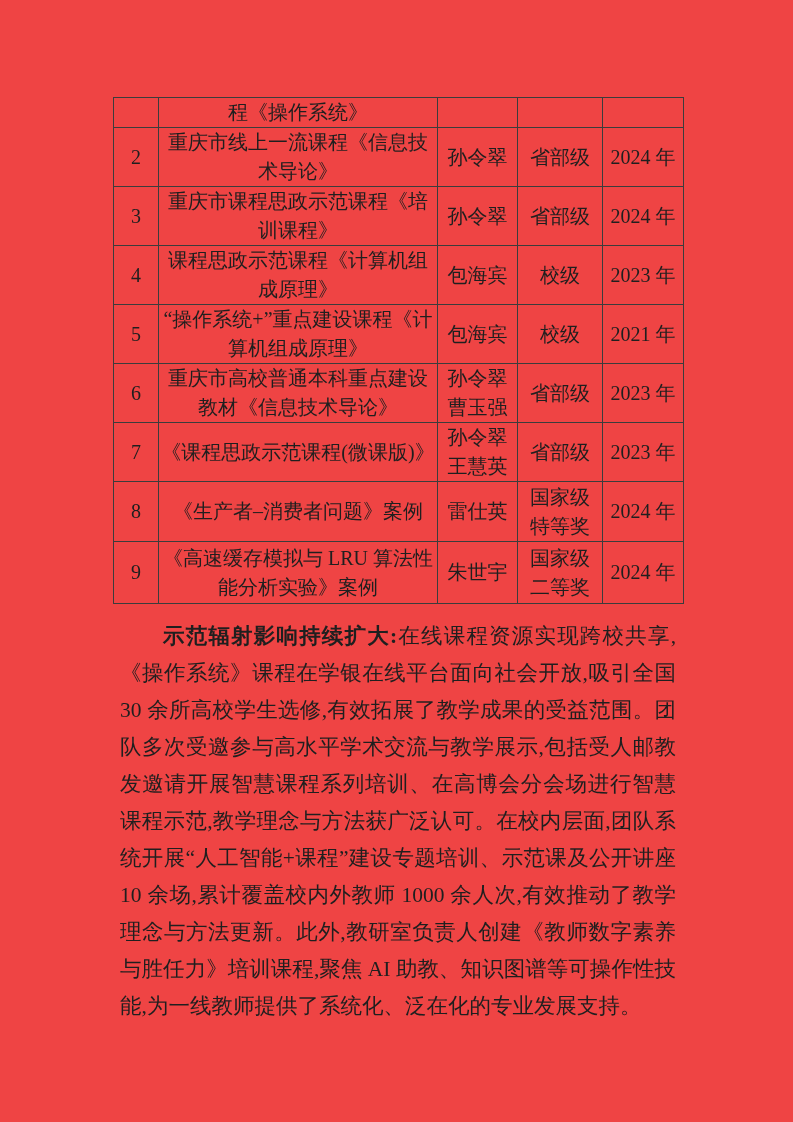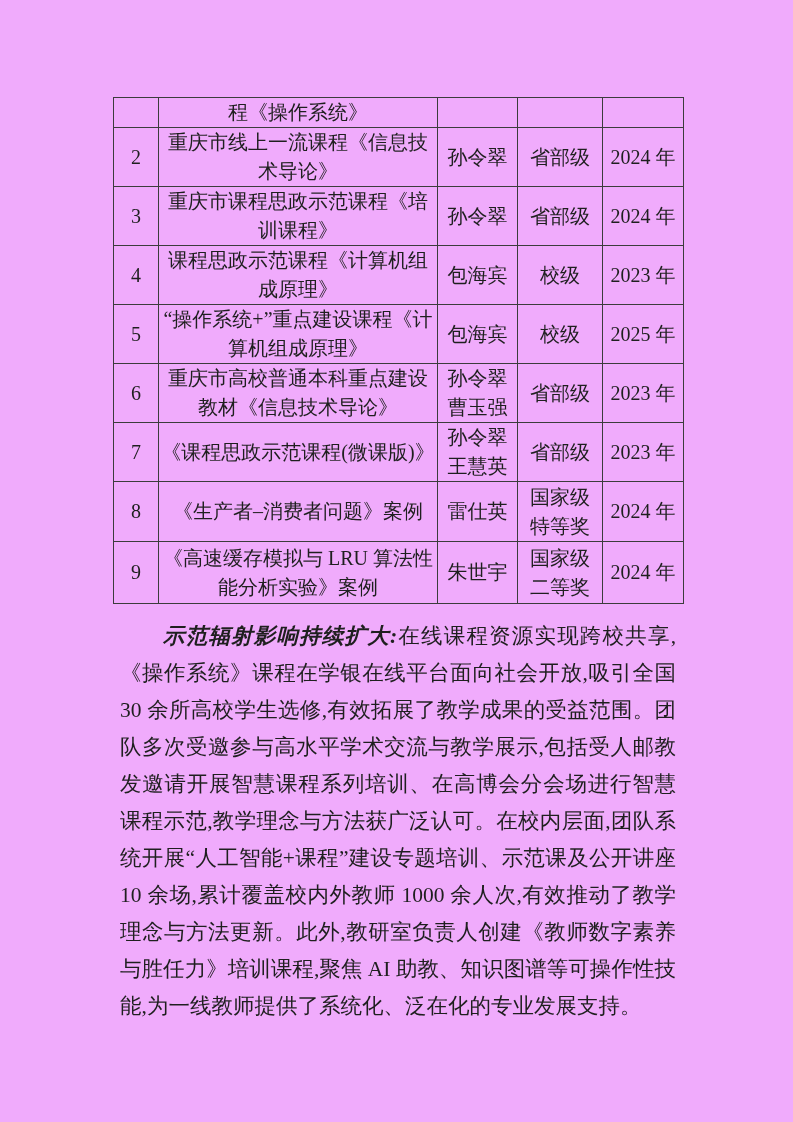--- a/index.html
+++ b/index.html
@@ -2,21 +2,21 @@
 <html><head>
 <meta charset="utf-8">
 <style>
   * { margin: 0; padding: 0; box-sizing: border-box; }
   html, body { background: #e8e8e8; }
   .page {
     position: relative;
     width: 793px;
     height: 1122px;
     margin: 0 auto;
-    background: #f0abfc;
+    background: #ef4444;
     color: #1f1f1f;
     font-family: "Liberation Serif", "DejaVu Serif", serif;
     overflow: hidden;
   }
   .content {
     position: absolute;
     top: 97px;
     left: 113px;
     width: 570px;
   }
@@ -48,21 +48,21 @@
   tr.r9 { height: 62px; }
   .body-par {
     margin: 14px 0 0 7px;
     width: 556px;
     font-size: 21.5px;
     line-height: 37px;
     text-align: justify;
     text-indent: 2em;
     color: #1f1f1f;
   }
-  .body-par .lead { font-weight: bold; font-style: italic; }
+  .body-par .lead { font-weight: bold; }
 </style>
 </head>
 <body>
 
 <div class="page">
   <div class="content">
 
     <table class="ach-table">
       <colgroup>
         <col class="col-no">
@@ -98,21 +98,21 @@
           <td>课程思政示范课程《计算机组成原理》</td>
           <td>包海宾</td>
           <td>校级</td>
           <td>2023 年</td>
         </tr>
         <tr class="r5">
           <td>5</td>
           <td>“操作系统+”重点建设课程《计算机组成原理》</td>
           <td>包海宾</td>
           <td>校级</td>
-          <td>2025 年</td>
+          <td>2021 年</td>
         </tr>
         <tr class="r6">
           <td>6</td>
           <td>重庆市高校普通本科重点建设教材《信息技术导论》</td>
           <td>孙令翠
 曹玉强</td>
           <td>省部级</td>
           <td>2023 年</td>
         </tr>
         <tr class="r7">

